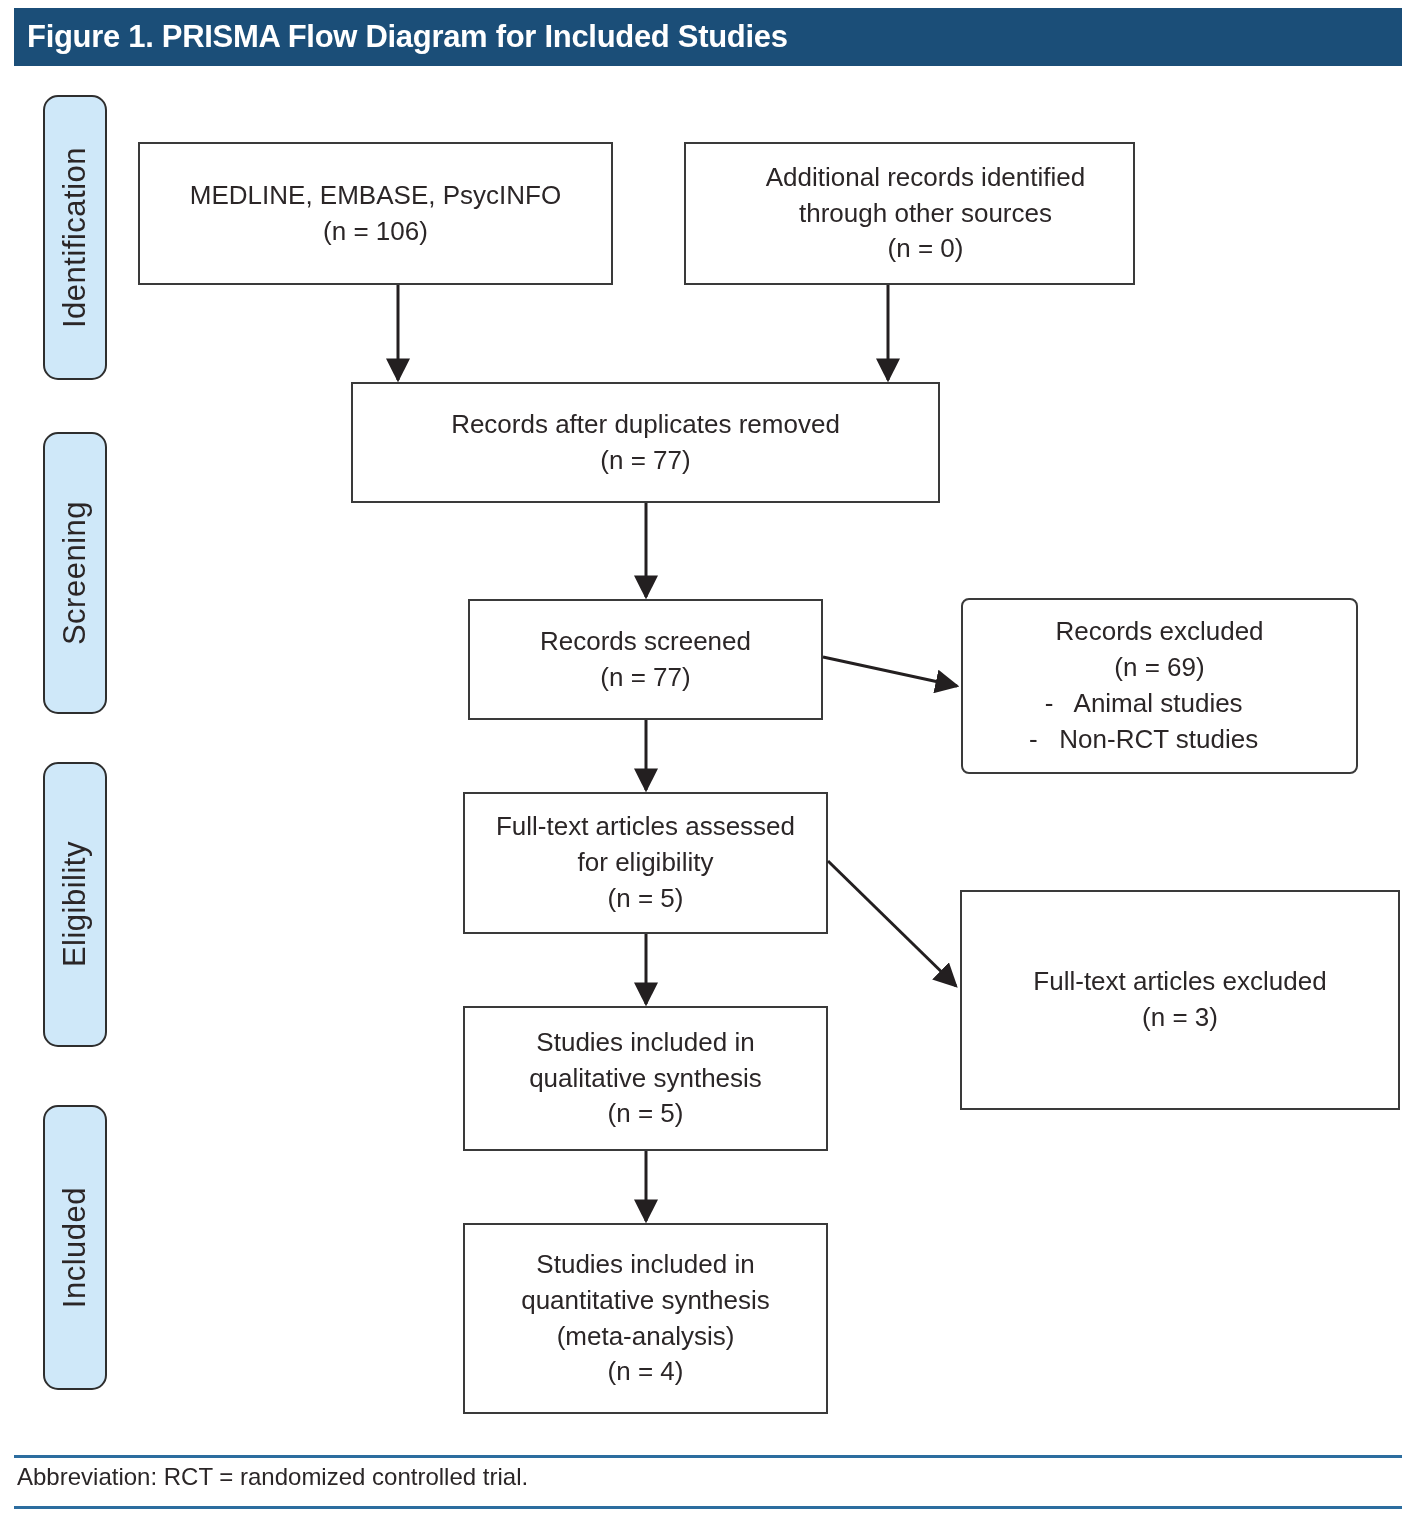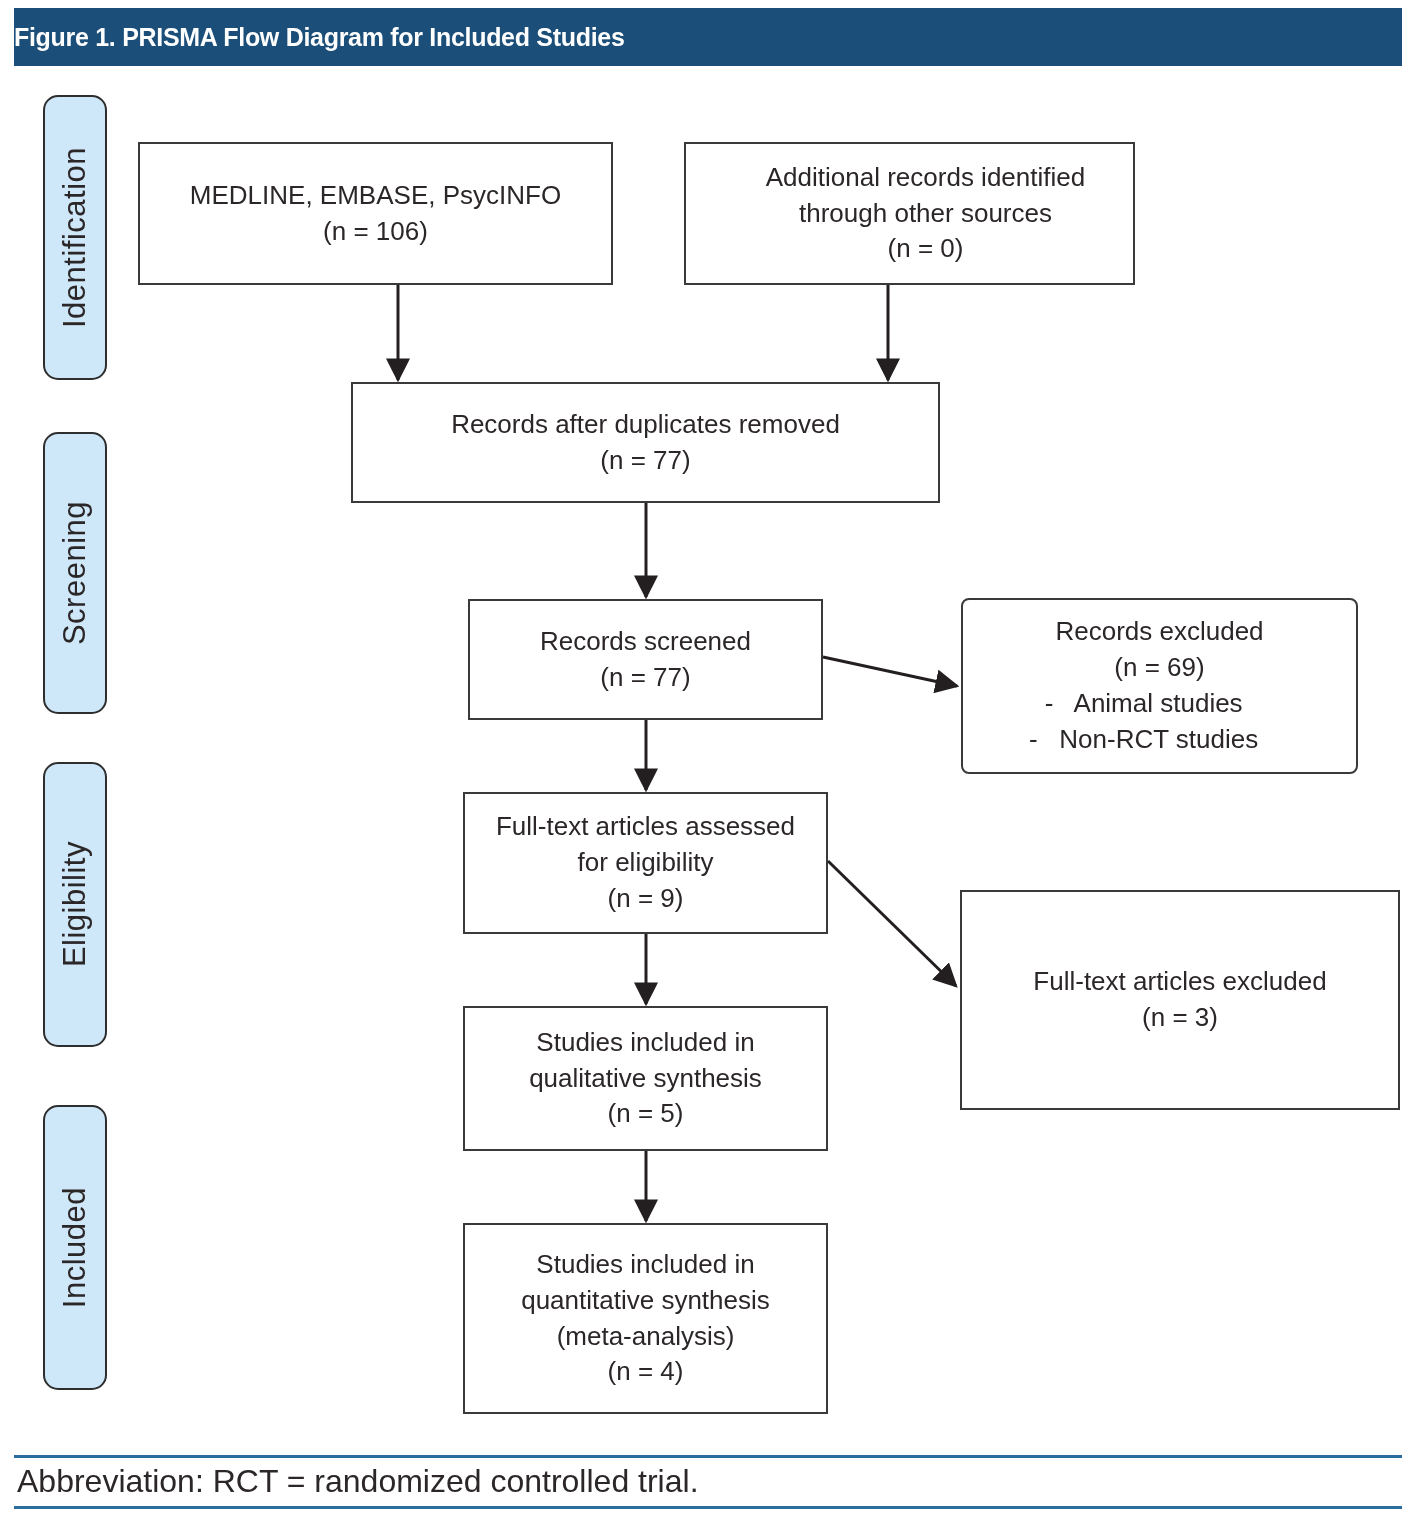--- a/index.html
+++ b/index.html
@@ -28,22 +28,23 @@
   .title-bar {
     position: absolute;
     left: 14px; top: 8px;
     width: 1388px; height: 58px;
     background: var(--header-bg);
     display: flex;
     align-items: center;
   }
   .title-bar h1 {
     margin: 0;
+    padding-left: 13px;
     color: var(--title-text);
-    font-size: 25px;
+    font-size: 31px;
     font-weight: bold;
     letter-spacing: -0.3px;
   }
 
   
   .stage {
     position: absolute;
     left: 43px;
     width: 64px;
     background: var(--stage-fill);
@@ -111,21 +112,21 @@
     width: 1388px;
     height: 3px;
     background: var(--rule);
   }
   #rule-top { top: 1455px; }
   #rule-bottom { top: 1506px; }
   .abbreviation {
     position: absolute;
     left: 17px;
     top: 1463px;
-    font-size: 32px;
+    font-size: 24px;
     color: var(--text);
   }
 </style>
 </head>
 <body>
 
 <div class="canvas">
 
   <header class="title-bar">
     <h1>Figure 1. PRISMA Flow Diagram for Included Studies</h1>
@@ -168,21 +169,21 @@
   <div class="box" id="box-records-excluded">
     <div class="box-text">Records excluded
 (n = 69)</div>
     <div class="box-bullets">-   Animal studies
 -   Non-RCT studies</div>
   </div>
 
   <div class="box" id="box-fulltext">
     <div class="box-text">Full-text articles assessed
 for eligibility
-(n = 9)</div>
+(n = 5)</div>
   </div>
 
   <div class="box" id="box-fulltext-excluded">
     <div class="box-text">Full-text articles excluded
 (n = 3)</div>
   </div>
 
   <div class="box" id="box-qualitative">
     <div class="box-text">Studies included in
 qualitative synthesis

